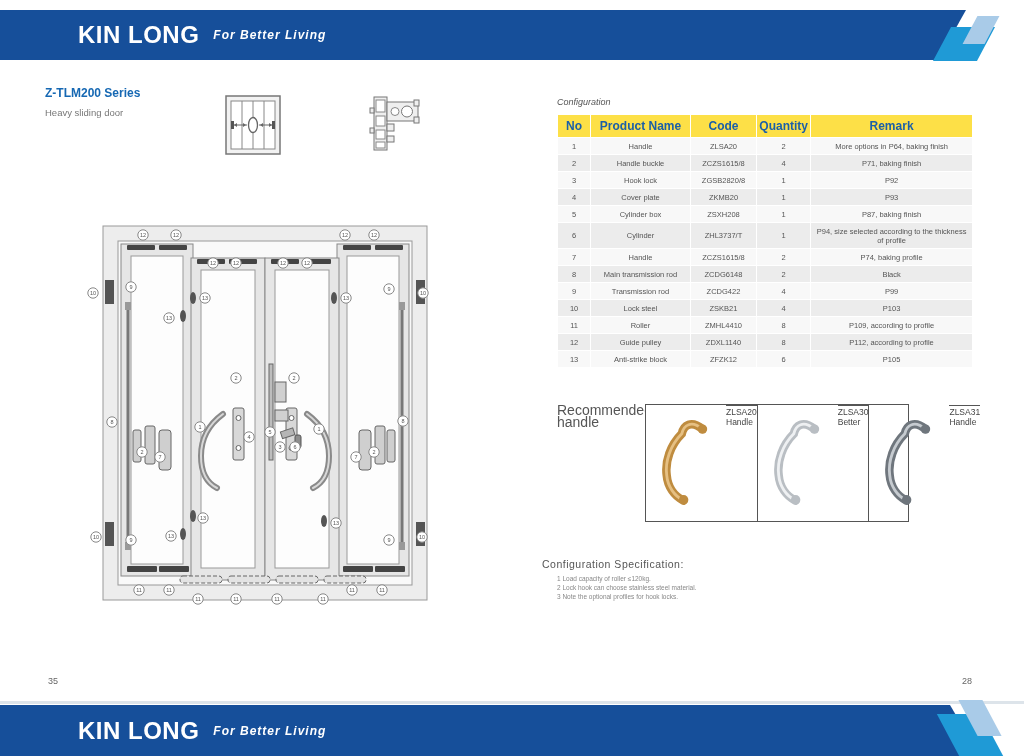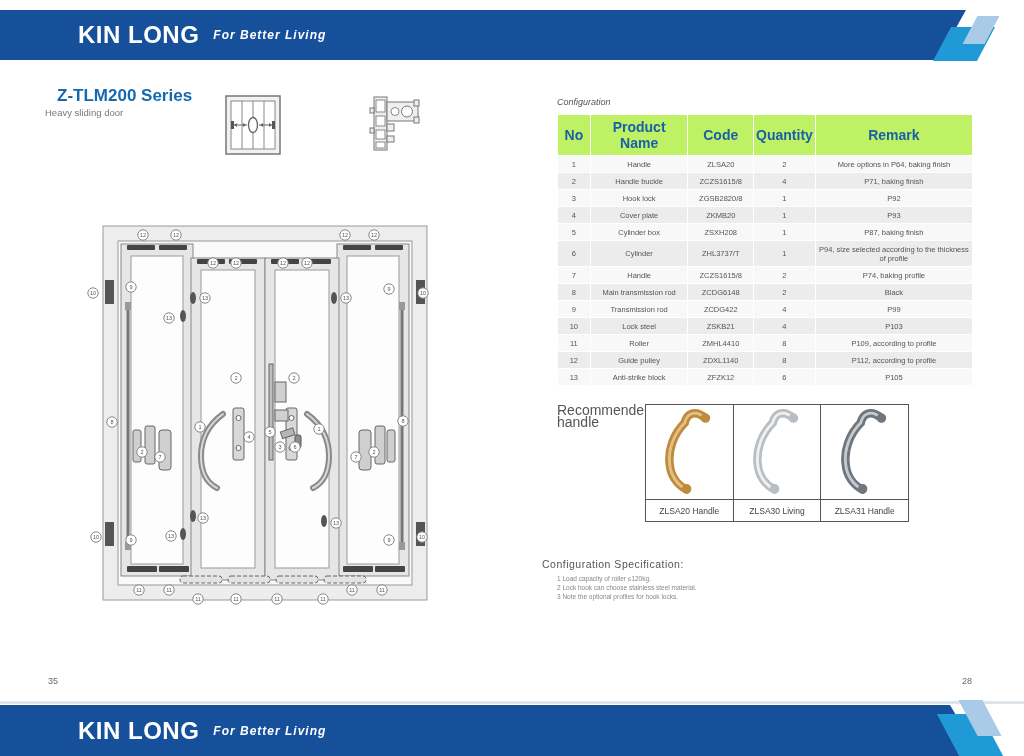--- a/index.html
+++ b/index.html
@@ -25,43 +25,43 @@
   .tagline { color:#fff; font-style:italic; font-size:12px; font-weight:bold; margin-left:14px; letter-spacing:1px; }
   .accent { position:absolute; }
   .acc-mid { background:#1f9ad6; }
   .acc-light { background:#a9cbe8; }
   .hdr-acc1 { left:942px; top:27px; width:44px; height:34px; transform:skewX(-28deg); }
   .hdr-acc2 { left:970px; top:16px; width:22px; height:28px; transform:skewX(-28deg); }
   .ftr-acc1 { left:948px; top:714px; width:44px; height:42px; transform:skewX(28deg); }
   .ftr-acc2 { left:968px; top:700px; width:24px; height:36px; transform:skewX(28deg); }
   .footer-divider { position:absolute; left:0; top:701px; width:100%; height:3px; background:#dde4ea; }
   
-  .series-title { position:absolute; left:45px; top:86px; font-size:17px; font-weight:bold; color:#1668b3;margin-left:12px; }
+  .series-title { position:absolute; left:45px; top:86px; font-size:12px; font-weight:bold; color:#1668b3; }
   .series-sub   { position:absolute; left:45px; top:107px; font-size:9.5px; color:#777; }
   .pagenum { position:absolute; font-size:9px; color:#666; }
   .pn-left { left:48px; top:676px; }
   .pn-right { left:962px; top:676px; }
   
   .config-label { position:absolute; left:557px; top:97px; font-size:9px; color:#555;font-style:italic; }
   .config-table { position:absolute; left:557px; top:114px; width:416px; border-collapse:collapse; }
   .config-table th {
-    background:#bef264; color:#1b5fa8; font-size:14px; font-weight:bold;
+    background:#fde047; color:#1b5fa8; font-size:12px; font-weight:bold;
     padding:4px 2px; border:1px solid #fff; text-align:center;
   }
   .config-table td {
     font-size:7.5px; color:#555; text-align:center; padding:3.5px 2px;
     border:1px solid #fff;
   }
   .config-table tr:nth-child(even) td { background:#ececec; }
   .config-table tr:nth-child(odd) td { background:#f8f8f8; }
   .col-no{width:8%;} .col-name{width:24%;} .col-code{width:16%;} .col-qty{width:13%;} .col-rem{width:39%;}
   
   .rec-label { position:absolute; left:557px; top:404px; width:72px; font-size:14px; color:#555; line-height:12px; }
   .handle-table { position:absolute; left:645px; top:404px; width:264px; height:118px; display:flex; border:1px solid #555; background:#fff; }
-  .handle-cell { flex:1; display:flex; flex-direction:column; border-right:1px solid #555; }
+  .handle-cell { flex:1; display:flex; flex-direction:row; border-right:1px solid #555; }
   .handle-cell:last-child { border-right:none; }
   .handle-img { flex:1; display:flex; align-items:center; justify-content:center; }
   .handle-name { height:22px; border-top:1px solid #555; font-size:8.5px; color:#444; display:flex; align-items:center; justify-content:center; }
   
   .spec-title { position:absolute; left:542px; top:558px; font-size:10.5px; color:#555; letter-spacing:.5px; }
   .spec-list { position:absolute; left:557px; top:574px; font-size:6.5px; color:#888; line-height:9px; list-style:none; }
   
   .main-drawing { position:absolute; left:85px; top:216px; }
   .mini-door { position:absolute; left:224px; top:94px; }
   .mini-profile { position:absolute; left:366px; top:94px; }
@@ -420,21 +420,21 @@
     </div>
     <div class="handle-cell">
       <div class="handle-img">
         <svg width="80" height="88" viewBox="0 0 85 92">
           <path d="M60,10 C48,0 40,6 38,15 C26,27 20,44 22,59 C23,71 30,81 40,86" fill="none" stroke="#b9bec3" stroke-width="9" stroke-linecap="round"></path>
           <path d="M60,10 C48,0 40,6 38,15 C26,27 20,44 22,59 C23,71 30,81 40,86" fill="none" stroke="#eef0f2" stroke-width="3" stroke-linecap="round"></path>
           <circle cx="60" cy="10" r="5" fill="#b9bec3"></circle>
           <circle cx="40" cy="85" r="5" fill="#b9bec3"></circle>
         </svg>
       </div>
-      <div class="handle-name">ZLSA30 Living</div>
+      <div class="handle-name">ZLSA30 Better</div>
     </div>
     <div class="handle-cell">
       <div class="handle-img">
         <svg width="80" height="88" viewBox="0 0 85 92">
           <path d="M60,10 C48,0 40,6 38,15 C26,27 20,44 22,59 C23,71 30,81 40,86" fill="none" stroke="#6f767d" stroke-width="9" stroke-linecap="round"></path>
           <path d="M60,10 C48,0 40,6 38,15 C26,27 20,44 22,59 C23,71 30,81 40,86" fill="none" stroke="#c6cbd0" stroke-width="3" stroke-linecap="round"></path>
           <circle cx="60" cy="10" r="5" fill="#6f767d"></circle>
           <circle cx="40" cy="85" r="5" fill="#6f767d"></circle>
         </svg>
       </div>

